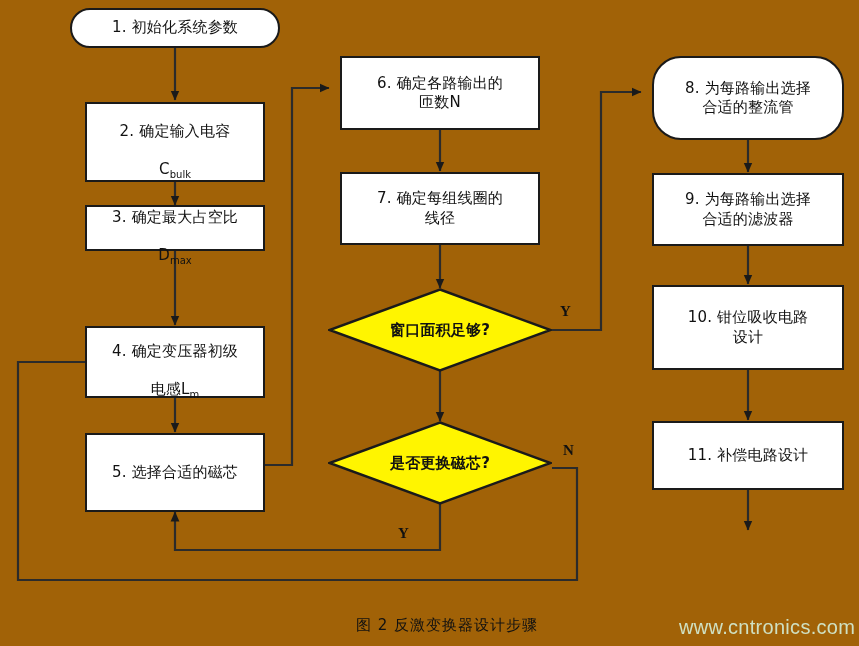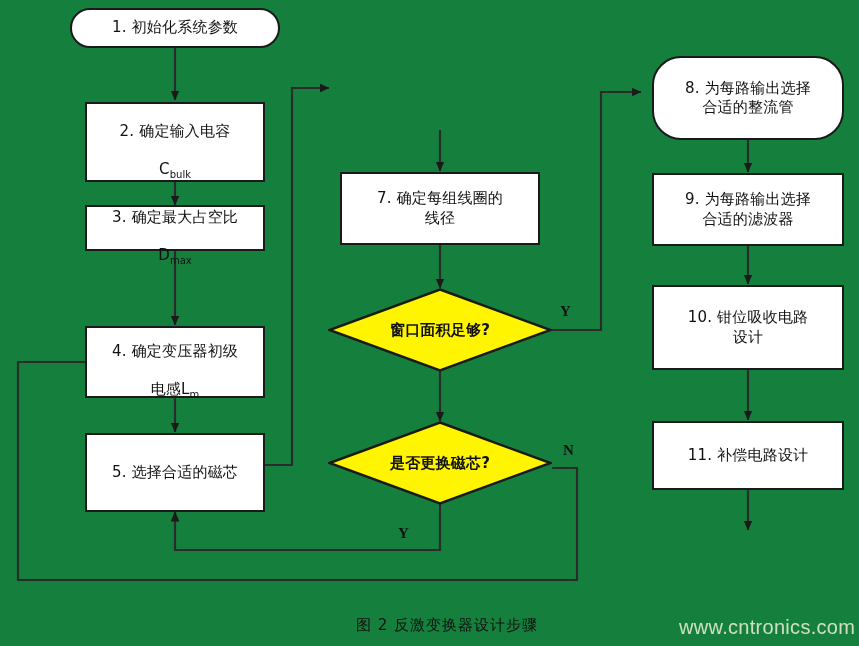--- a/index.html
+++ b/index.html
@@ -7,21 +7,21 @@
     padding: 0;
     background: #ffffff;
   }
   body {
     font-family: "DejaVu Sans", "Liberation Sans", sans-serif;
   }
   #canvas {
     position: relative;
     width: 859px;
     height: 646px;
-    background: #15803d;
+    background: #a16207;
     overflow: hidden;
   }
   svg#wires {
     position: absolute;
     left: 0;
     top: 0;
     width: 859px;
     height: 646px;
     pointer-events: none;
   }
@@ -165,20 +165,24 @@
     <span class="txt">
       <span>4. 确定变压器初级</span><br>
       <span>电感L</span><span class="sub">m</span>
     </span>
   </div>
 
   <div class="node" style="left:85px; top:433px; width:180px; height:79px;">
     <span class="txt">5. 选择合适的磁芯</span>
   </div>
 
+  <div class="node" style="left:340px; top:56px; width:200px; height:74px;">
+    <span class="txt">6. 确定各路输出的
+匝数N</span>
+  </div>
 
   <div class="node" style="left:340px; top:172px; width:200px; height:73px;">
     <span class="txt">7. 确定每组线圈的
 线径</span>
   </div>
 
   <div class="diamond" style="left:328px; top:421px; width:224px; height:84px;">
     <svg class="dshape" viewBox="0 0 224 84" preserveAspectRatio="none">
       <polygon points="112,1.5 222.5,42 112,82.5 1.5,42" fill="#FFF500" stroke="#1a1a1a" stroke-width="2.4"></polygon>
     </svg>

